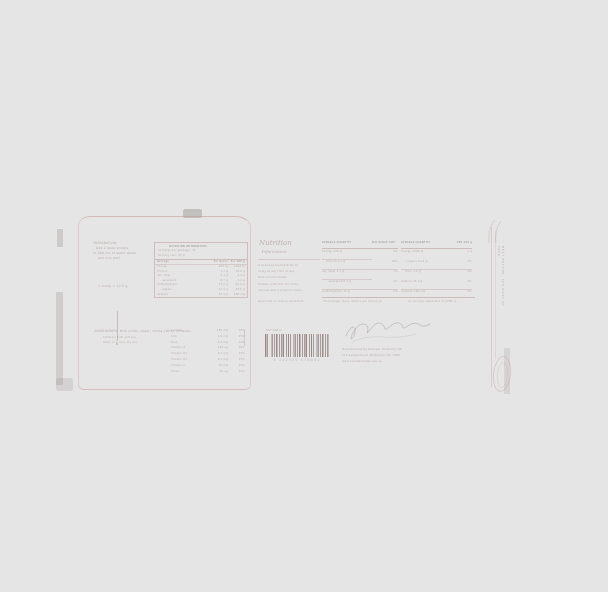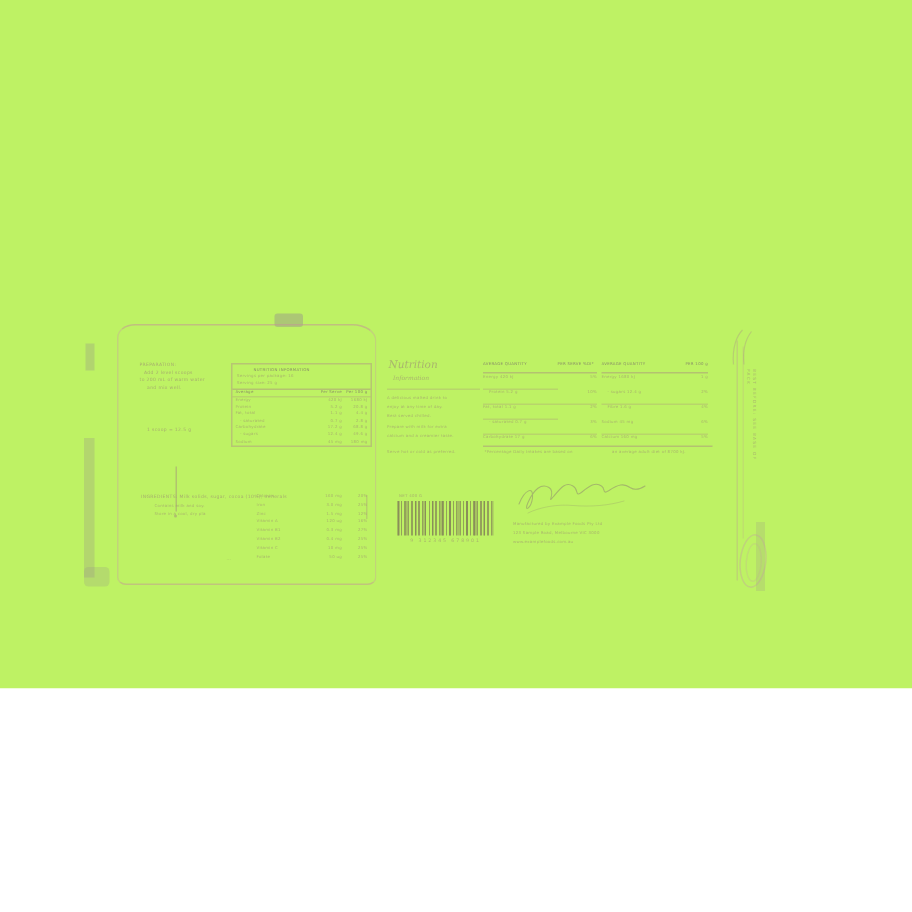--- a/index.html
+++ b/index.html
@@ -1,16 +1,16 @@
 <!DOCTYPE html>
 <html><head>
 <meta charset="utf-8">
 <style>
   html,body{margin:0;padding:0;background:#fff;}
-  #canvas{position:relative;width:608px;height:459px;background:#bef264;overflow:hidden;
+  #canvas{position:relative;width:608px;height:592px;background:#e5e5e5;overflow:hidden;
           font-family:"DejaVu Sans", sans-serif;}
   .abs{position:absolute;}
   .t{font-size:3px;line-height:5px;color:rgba(148,118,116,.55);letter-spacing:.25px;
      white-space:nowrap;overflow:hidden;filter:blur(.2px);}
   .t2{font-size:2.6px;line-height:4.6px;color:rgba(150,120,118,.5);letter-spacing:.2px;
       white-space:nowrap;overflow:hidden;filter:blur(.2px);}
   .dark{color:rgba(118,106,104,.72);}
   .hl{background:rgba(168,128,128,.42);height:0.7px;}
   .hl2{background:rgba(168,128,128,.25);height:0.6px;}
   .patch{background:rgba(148,142,140,.5);}

